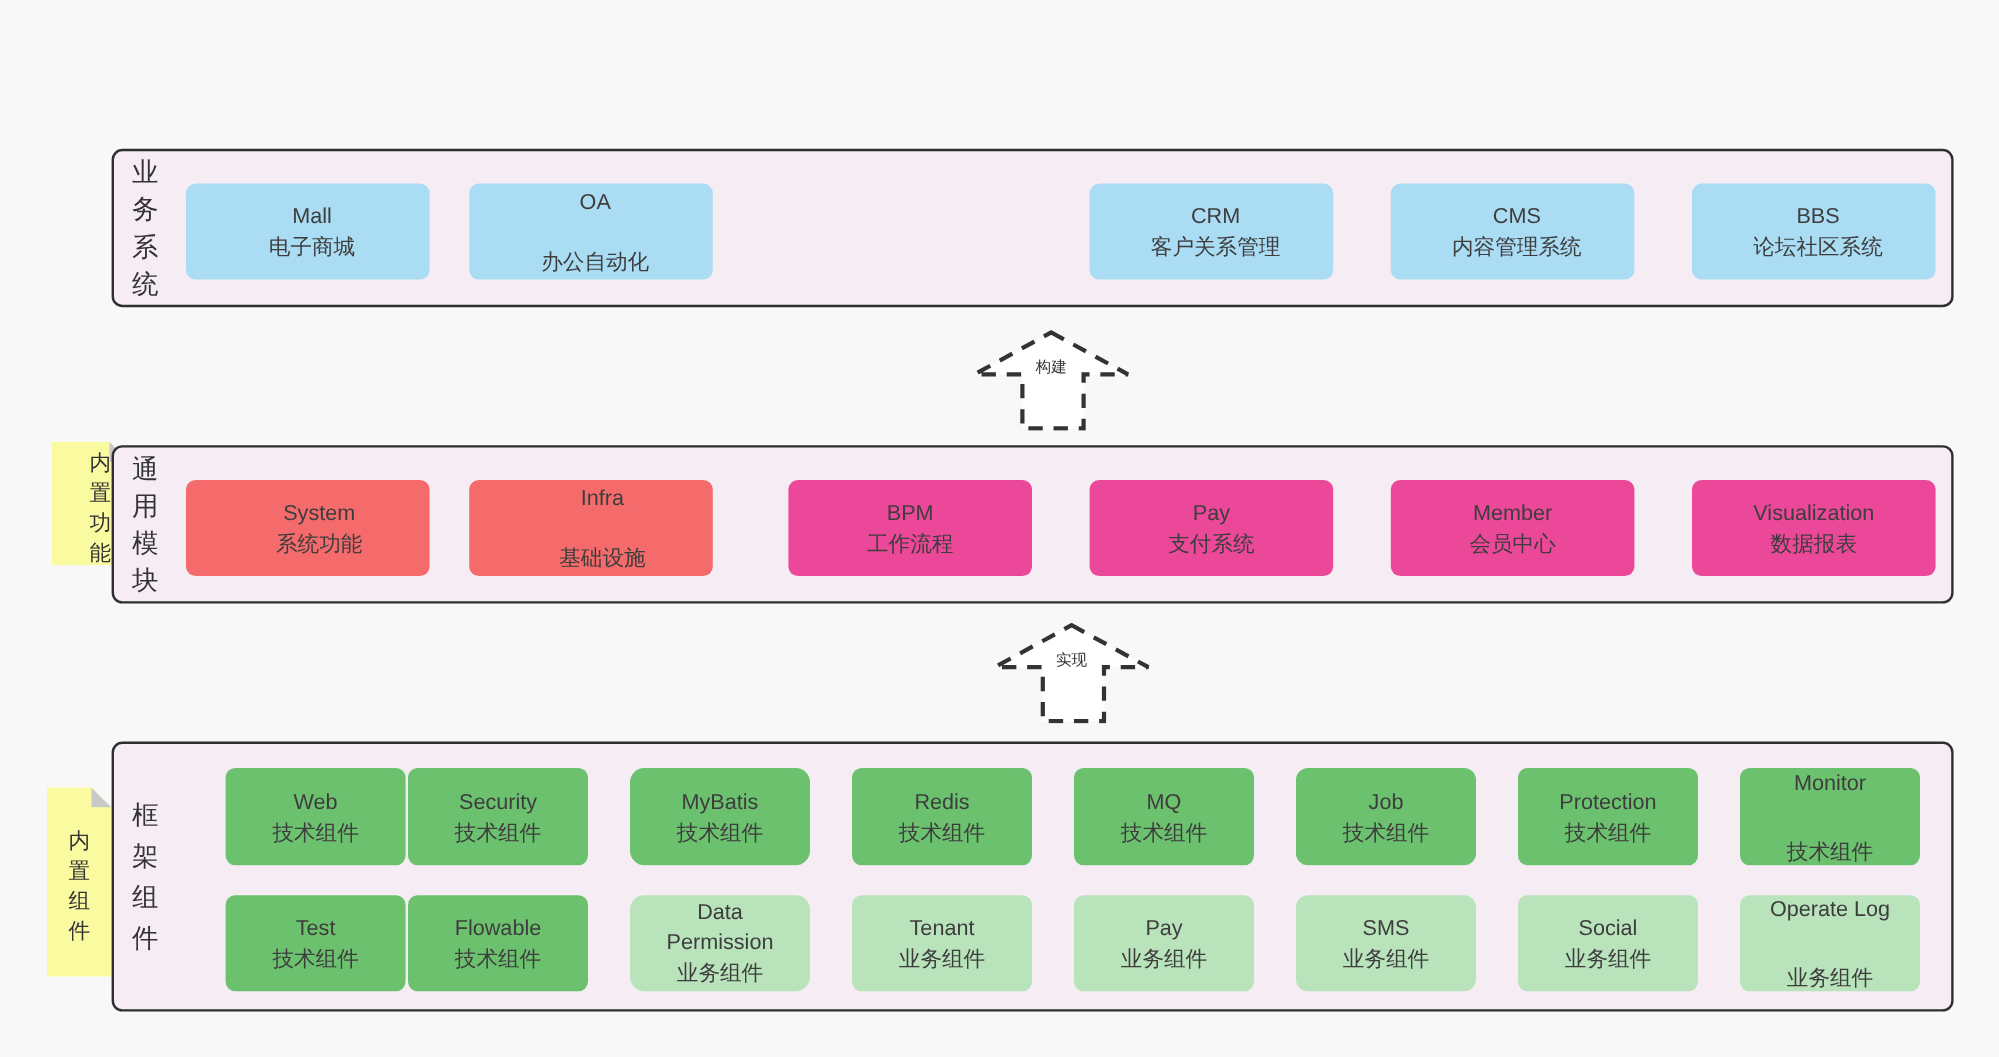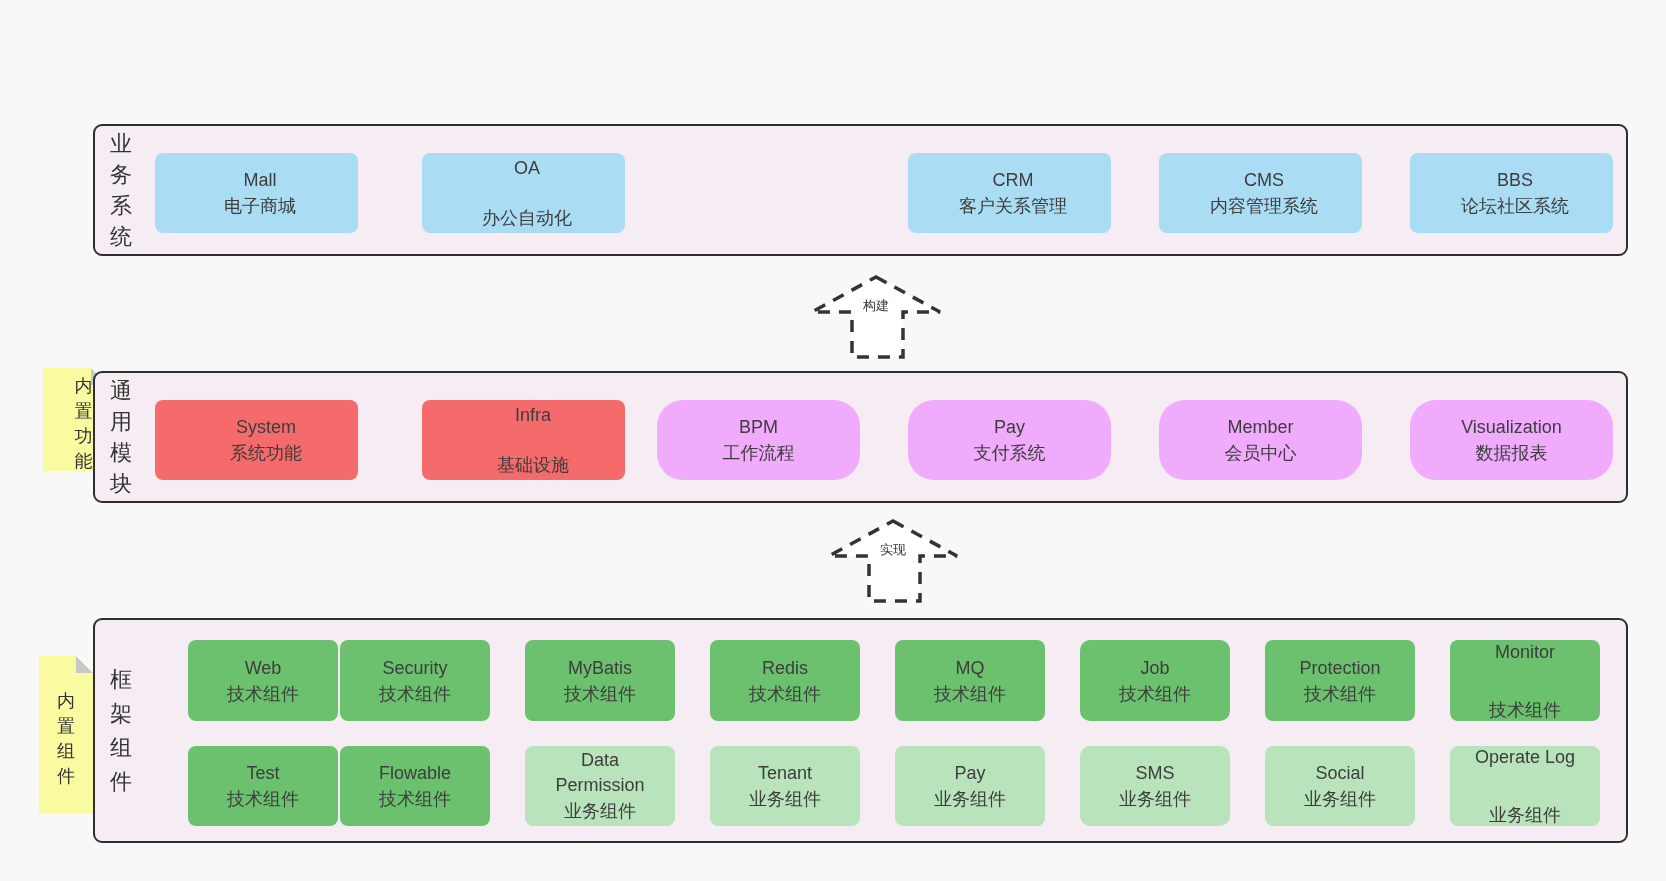--- a/index.html
+++ b/index.html
@@ -22,32 +22,32 @@
   }
   .layer-3 .vlabel{line-height:34px;}
   .box{
     position:absolute;border-radius:8px;
     display:flex;flex-direction:column;align-items:center;justify-content:center;
     text-align:center;font-size:18px;line-height:26px;color:#3d3d3d;
     box-sizing:border-box;padding:2px 4px;
   }
   .blue{background:#aadcf4;padding-left:11px;}
   .red{background:#f56b6c;padding-left:23px;}
-  .pink{background:#f0abfc;border-radius:26px;}
+  .pink{background:#ec4899;}
   .green{background:#6cc16f;}
   .lgreen{background:#b9e3bb;}
   
   .w6{width:203px;height:80px;}
   .r1{top:27px;}
-  .c6-0{left:60px;} .c6-1{left:327px;gap:24px;} .c6-2{left:562px;}
+  .c6-0{left:60px;} .c6-1{left:296px;gap:24px;} .c6-2{left:562px;}
   .c6-3{left:813px;} .c6-4{left:1064px;} .c6-5{left:1315px;}
   
   .w8{width:150px;height:81px;}
   .r3a{top:20px;} .r3b{top:126px;height:80px;}
-  .c8-0{left:60px;margin-left:33px;} .c8-1{left:245px;} .c8-2{left:430px;} .c8-3{left:615px;}
+  .c8-0{left:60px;margin-left:33px;} .c8-1{left:245px;} .c8-2{left:430px;border-radius:12px;} .c8-3{left:615px;}
   .c8-4{left:800px;} .c8-5{left:985px;border-radius:10px;} .c8-6{left:1170px;} .c8-7{left:1355px;gap:32px;}
   .wrap-en .en{display:inline-block;max-width:112px;line-height:25px;}
   .box .en,.box .desc{display:block;}
   
   .note{
     position:absolute;background:#fafaa0;
     clip-path:polygon(0 0, calc(100% - 17px) 0, 100% 17px, 100% 100%, 0 100%);
     display:flex;align-items:center;justify-content:center;
   }
   .note-fold{

